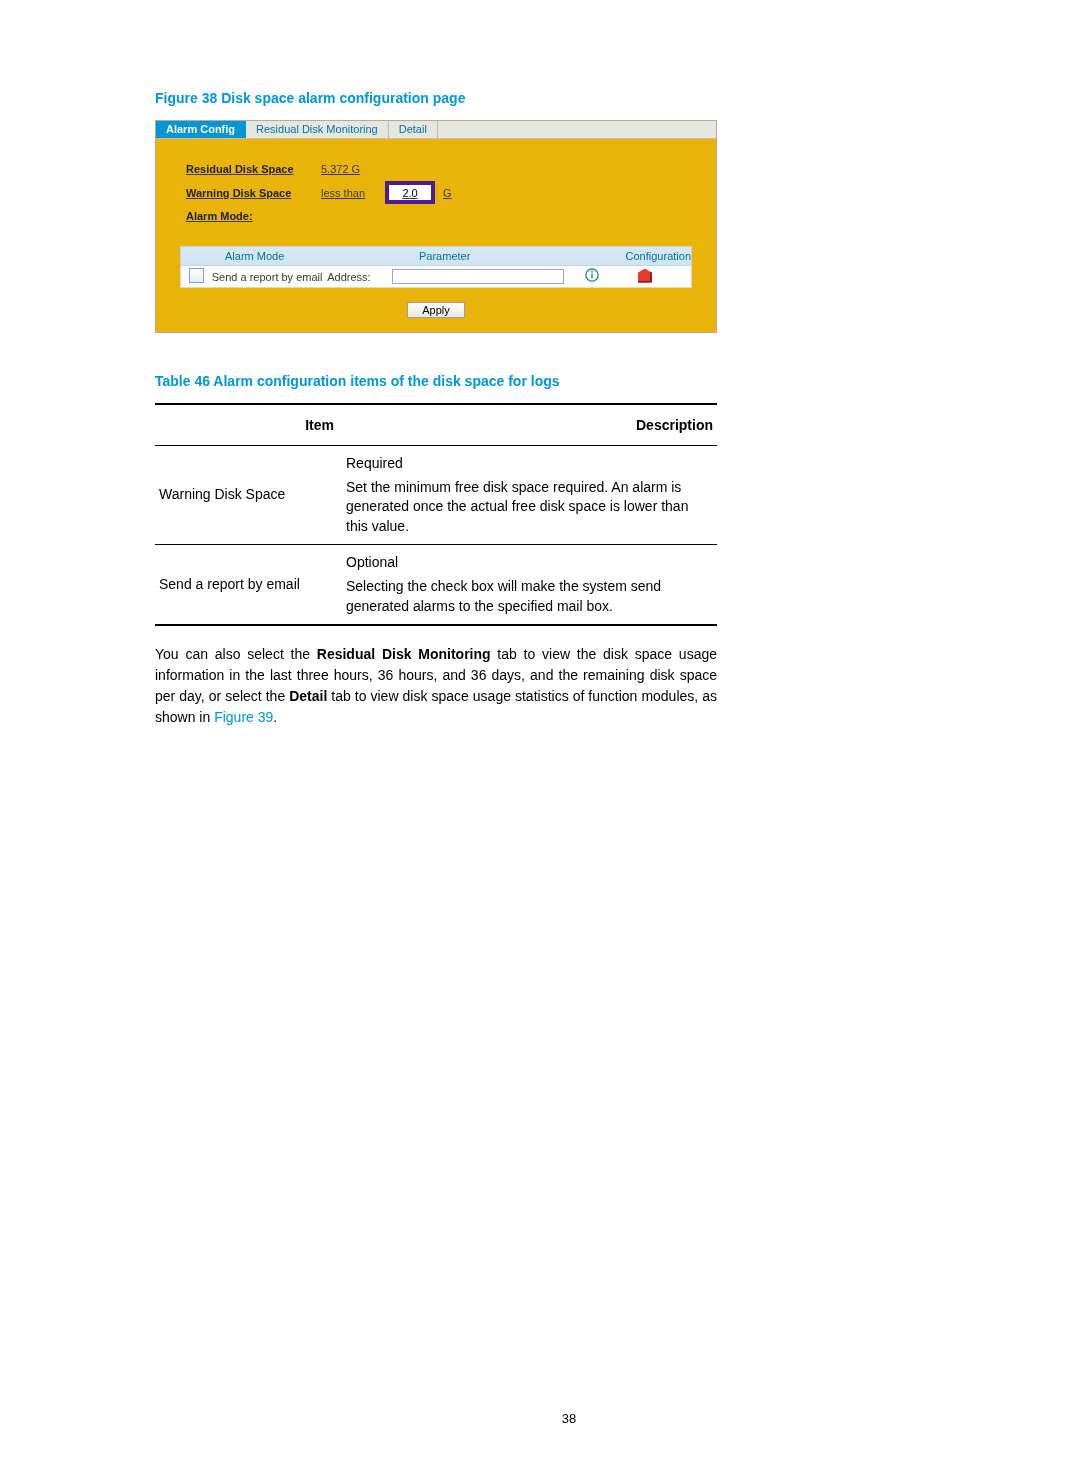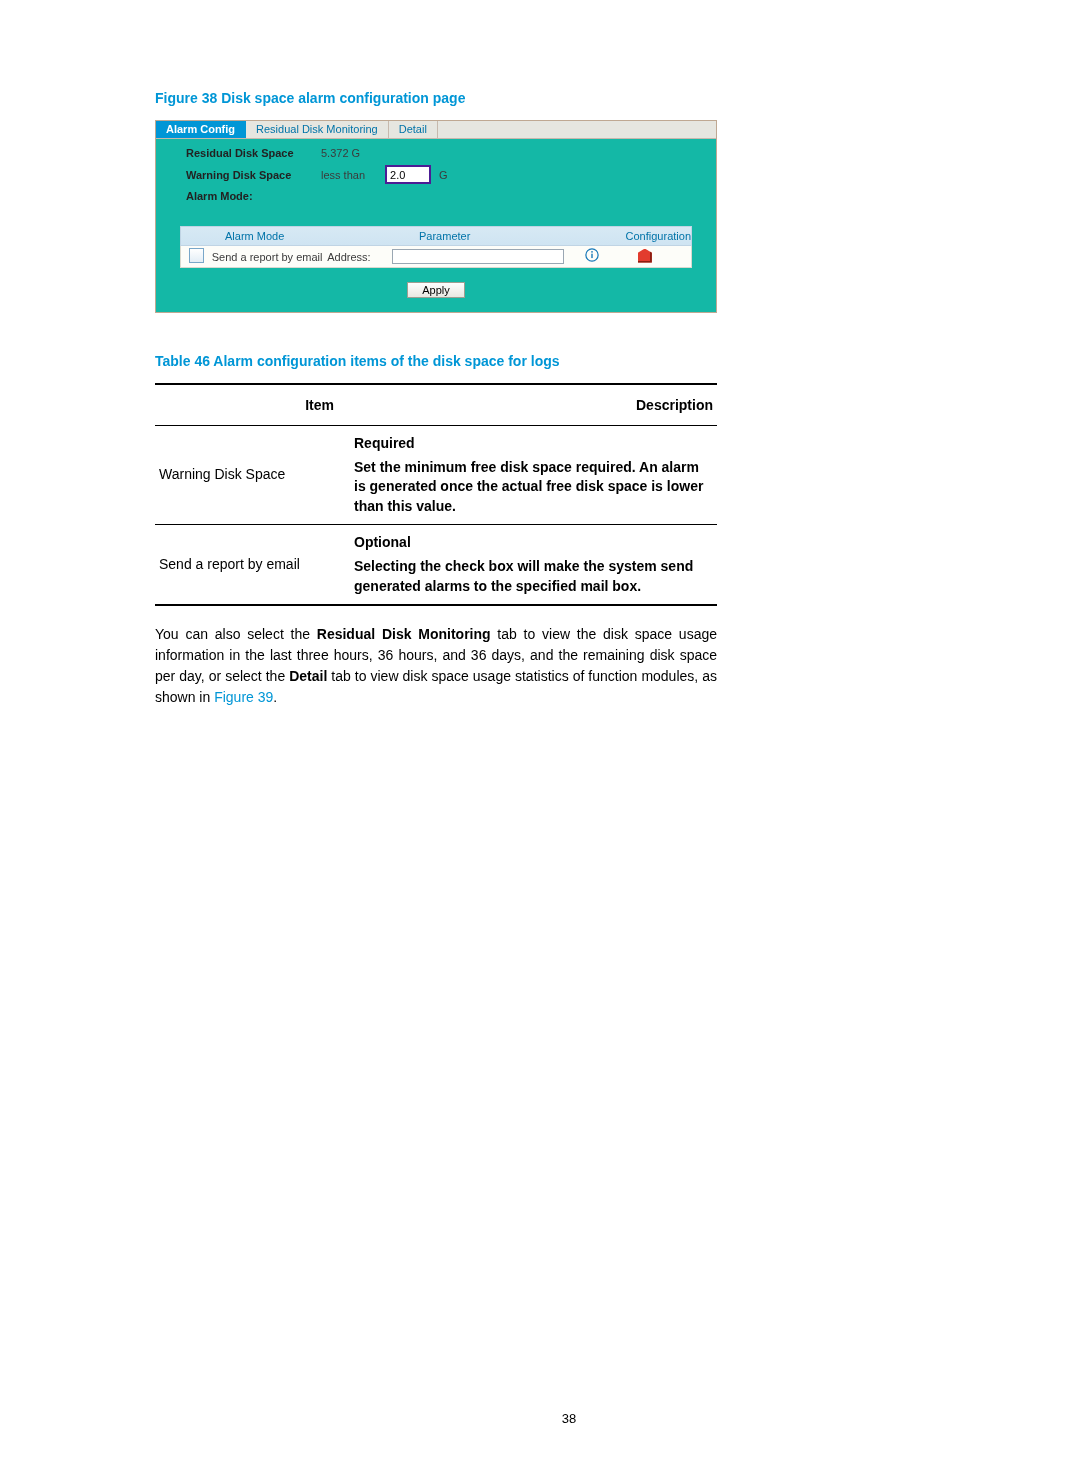--- a/index.html
+++ b/index.html
@@ -15,21 +15,21 @@
   }
   .fig-caption {
     color: #0096d6;
     font-size: 14px;
     font-weight: bold;
     margin-bottom: 14px;
   }
   
   .shot {
     border: 1px solid #bfa892;
-    background: #14b8a6;
+    background: #eab308;
     font-size: 11px;
     color: #3b3b3b;
   }
   .tab-bar {
     display: flex;
     border-bottom: 1px solid #c6b9ad;
     background: #e6e6e0;
   }
   .tab {
     padding: 2px 10px 3px 10px;
@@ -37,43 +37,44 @@
     color: #0073a8;
     cursor: pointer;
   }
   .tab.active {
     background: #0096d6;
     color: #fff;
     font-weight: bold;
     border-right-color: #0096d6;
   }
   .form-area {
-    padding: 8px 30px 14px 30px;
+    padding: 24px 30px 14px 30px;
+    text-decoration: underline;
   }
   .form-row {
     display: flex;
     align-items: center;
     margin-bottom: 6px;
   }
   .form-label {
     font-weight: bold;
     width: 135px;
     font-size: 11px;
     color: #222;
   }
   .val-text {
     width: 100px;
   }
   .sm-input {
     width: 36px;
     height: 13px;
-    border: 2px solid #4c1d95;
+    border: 4px solid #4c1d95;
     padding: 1px 3px;
     font-size: 11px;
-    text-align: left;
+    text-align: center;
     background:#fff;
   }
   .unit-g {
     margin-left: 8px;
     font-size: 11px;
   }
   .prefix-txt {
     margin-right: 20px;
   }
   .grid-area {
@@ -168,21 +169,21 @@
   .desc-table tbody td {
     border-bottom: 1px solid #000;
     padding: 8px 4px;
     vertical-align: middle;
     line-height: 1.4;
   }
   .desc-table tbody tr:last-child td {
     border-bottom: 2px solid #000;
   }
   .dt-item-col { width: 175px; }
-  .desc-p { margin: 0 0 4px 12px; font-weight: bold; }
+  .desc-p { margin: 0 0 4px 4px; }
   .desc-p:last-child { margin-bottom: 0; }
 
   .body-para {
     font-size: 14px;
     line-height: 1.5;
     margin-top: 18px;
     text-align: justify;
   }
   .body-para a.figref {
     color: #0096d6;

